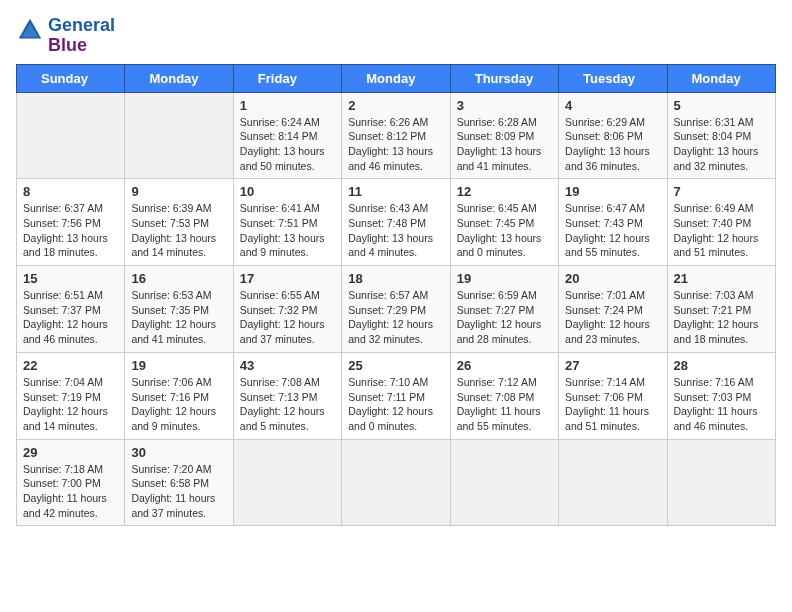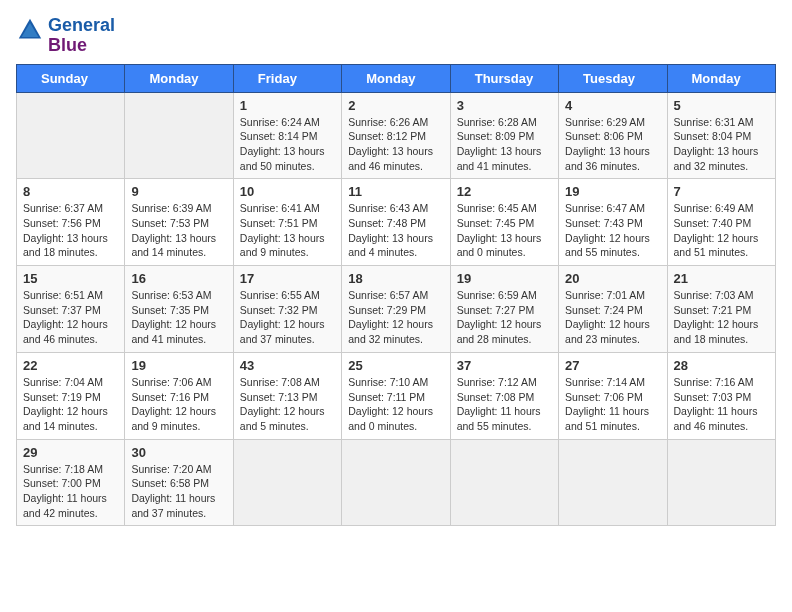--- a/index.html
+++ b/index.html
@@ -308,21 +308,21 @@
       </td>
         <td>
         <span class="day-num">25</span>
         <div class="day-info">
           Sunrise: 7:10 AM<br>
           Sunset: 7:11 PM<br>
           Daylight: 12 hours and 0 minutes.
         </div>
       </td>
         <td>
-        <span class="day-num">37</span>
+        <span class="day-num">26</span>
         <div class="day-info">
           Sunrise: 7:12 AM<br>
           Sunset: 7:08 PM<br>
           Daylight: 11 hours and 55 minutes.
         </div>
       </td>
         <td>
         <span class="day-num">27</span>
         <div class="day-info">
           Sunrise: 7:14 AM<br>

